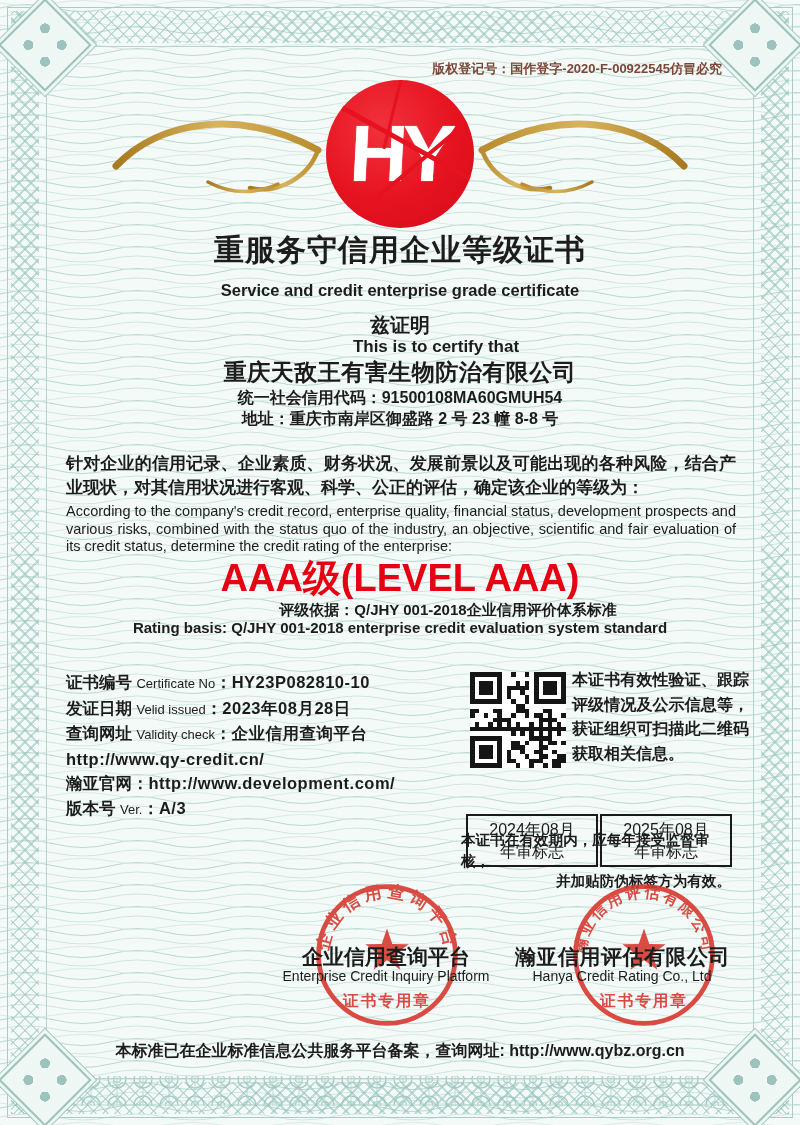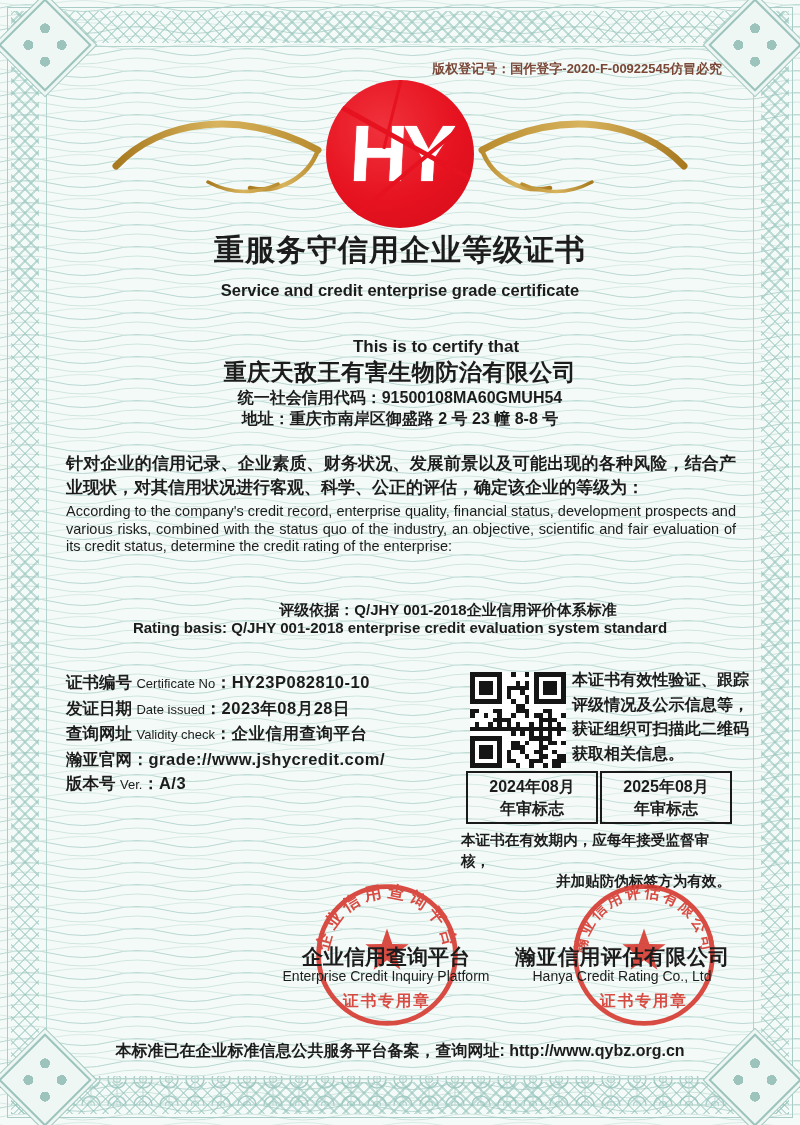--- a/index.html
+++ b/index.html
@@ -69,23 +69,23 @@
   .detail-row{margin-bottom:5.5px;white-space:nowrap;line-height:19px;}
   .d-zh{font-size:16.5px;font-weight:700;}
   .d-en{font-size:13px;font-weight:500;}
   .d-sep{font-size:16.5px;font-weight:700;}
   .d-val{font-size:16.5px;font-weight:700;letter-spacing:.5px;}
 
   .qr-box{left:470px;top:672px;width:96px;height:96px;background:#fff;z-index:4;}
   .qr-note{left:572px;top:668px;width:177px;font-size:16px;line-height:24.6px;
     text-align:justify;font-weight:700;z-index:4;}
 
-  .mark-box{top:771px;width:128px;height:49px;border:2.5px solid #1a1a1a;z-index:4;
+  .mark-box{top:814px;width:128px;height:49px;border:2.5px solid #1a1a1a;z-index:4;
     display:flex;flex-direction:column;align-items:center;justify-content:center;
-    font-size:16px;font-weight:700;line-height:22px;background:rgba(255,255,255,.15);}
+    font-size:16px;font-weight:400;line-height:22px;background:rgba(255,255,255,.15);}
   .mark-1{left:466px;} .mark-2{left:600px;}
   .supervision{left:461px;top:830px;width:270px;font-size:14.6px;font-weight:700;
     line-height:20.5px;z-index:4;}
   .supervision .l2{text-align:right;}
 
   
   .seal{position:absolute;z-index:4;opacity:.88;}
   .seal-left{left:311px;top:879px;}
   .seal-right{left:568px;top:879px;}
   .org-zh{position:absolute;top:943px;font-size:21px;font-weight:800;text-align:center;z-index:5;}
@@ -160,45 +160,50 @@
 
   <div class="abs logo">
     <span class="hy">HY</span>
     <span class="crack c1"></span>
     <span class="crack c2"></span>
     <span class="crack c3"></span>
   </div>
 
   <div class="abs ctr title-zh">重服务守信用企业等级证书</div>
   <div class="abs ctr title-en">Service and credit enterprise grade certificate</div>
+  <div class="abs ctr certify-zh">兹证明</div>
   <div class="abs ctr certify-en">This is to certify that</div>
   <div class="abs ctr company">重庆天敌王有害生物防治有限公司</div>
   <div class="abs ctr credit-code">统一社会信用代码：91500108MA60GMUH54</div>
   <div class="abs ctr address">地址：重庆市南岸区御盛路 2 号 23 幢 8-8 号</div>
 
   <div class="abs para para-zh">针对企业的信用记录、企业素质、财务状况、发展前景以及可能出现的各种风险，结合产业现状，对其信用状况进行客观、科学、公正的评估，确定该企业的等级为：</div>
   <div class="abs para para-en">According to the company's credit record, enterprise quality, financial status, development prospects and various risks, combined with the status quo of the industry, an objective, scientific and fair evaluation of its credit status, determine the credit rating of the enterprise:</div>
+  <div class="abs ctr level">AAA级(LEVEL AAA)</div>
   <div class="abs ctr basis-zh">评级依据：Q/JHY 001-2018企业信用评价体系标准</div>
   <div class="abs ctr basis-en">Rating basis: Q/JHY 001-2018 enterprise credit evaluation system standard</div>
 
   <div class="abs details">
     <div class="detail-row">
       <span class="d-zh">证书编号</span>
       <span class="d-en">Certificate No</span><span class="d-sep">：</span><span class="d-val">HY23P082810-10</span>
     </div>
     <div class="detail-row">
       <span class="d-zh">发证日期</span>
-      <span class="d-en">Date issued</span><span class="d-sep">：</span><span class="d-val">2023年08月28日</span>
+      <span class="d-en">Velid issued</span><span class="d-sep">：</span><span class="d-val">2023年08月28日</span>
     </div>
     <div class="detail-row">
       <span class="d-zh">查询网址</span>
       <span class="d-en">Validity check</span><span class="d-sep">：</span><span class="d-val">企业信用查询平台</span>
     </div>
     <div class="detail-row">
-      <span class="d-zh">瀚亚官网</span><span class="d-sep">：</span><span class="d-val">grade://www.jshycredit.com/</span>
+      <span class="d-val">http://www.qy-credit.cn/</span>
+    </div>
+    <div class="detail-row">
+      <span class="d-zh">瀚亚官网</span><span class="d-sep">：</span><span class="d-val">http://www.development.com/</span>
     </div>
     <div class="detail-row">
       <span class="d-zh">版本号</span>
       <span class="d-en">Ver.</span><span class="d-sep">：</span><span class="d-val">A/3</span>
     </div>
   </div>
 
   <div class="abs qr-box" id="qr-box"><svg viewBox="0 0 21 21" width="96" height="96" shape-rendering="crispEdges" xmlns="http://www.w3.org/2000/svg">
         <rect width="21" height="21" fill="#ffffff"></rect>
         <rect x="9" y="0" width="1" height="1" fill="#151515"></rect>

